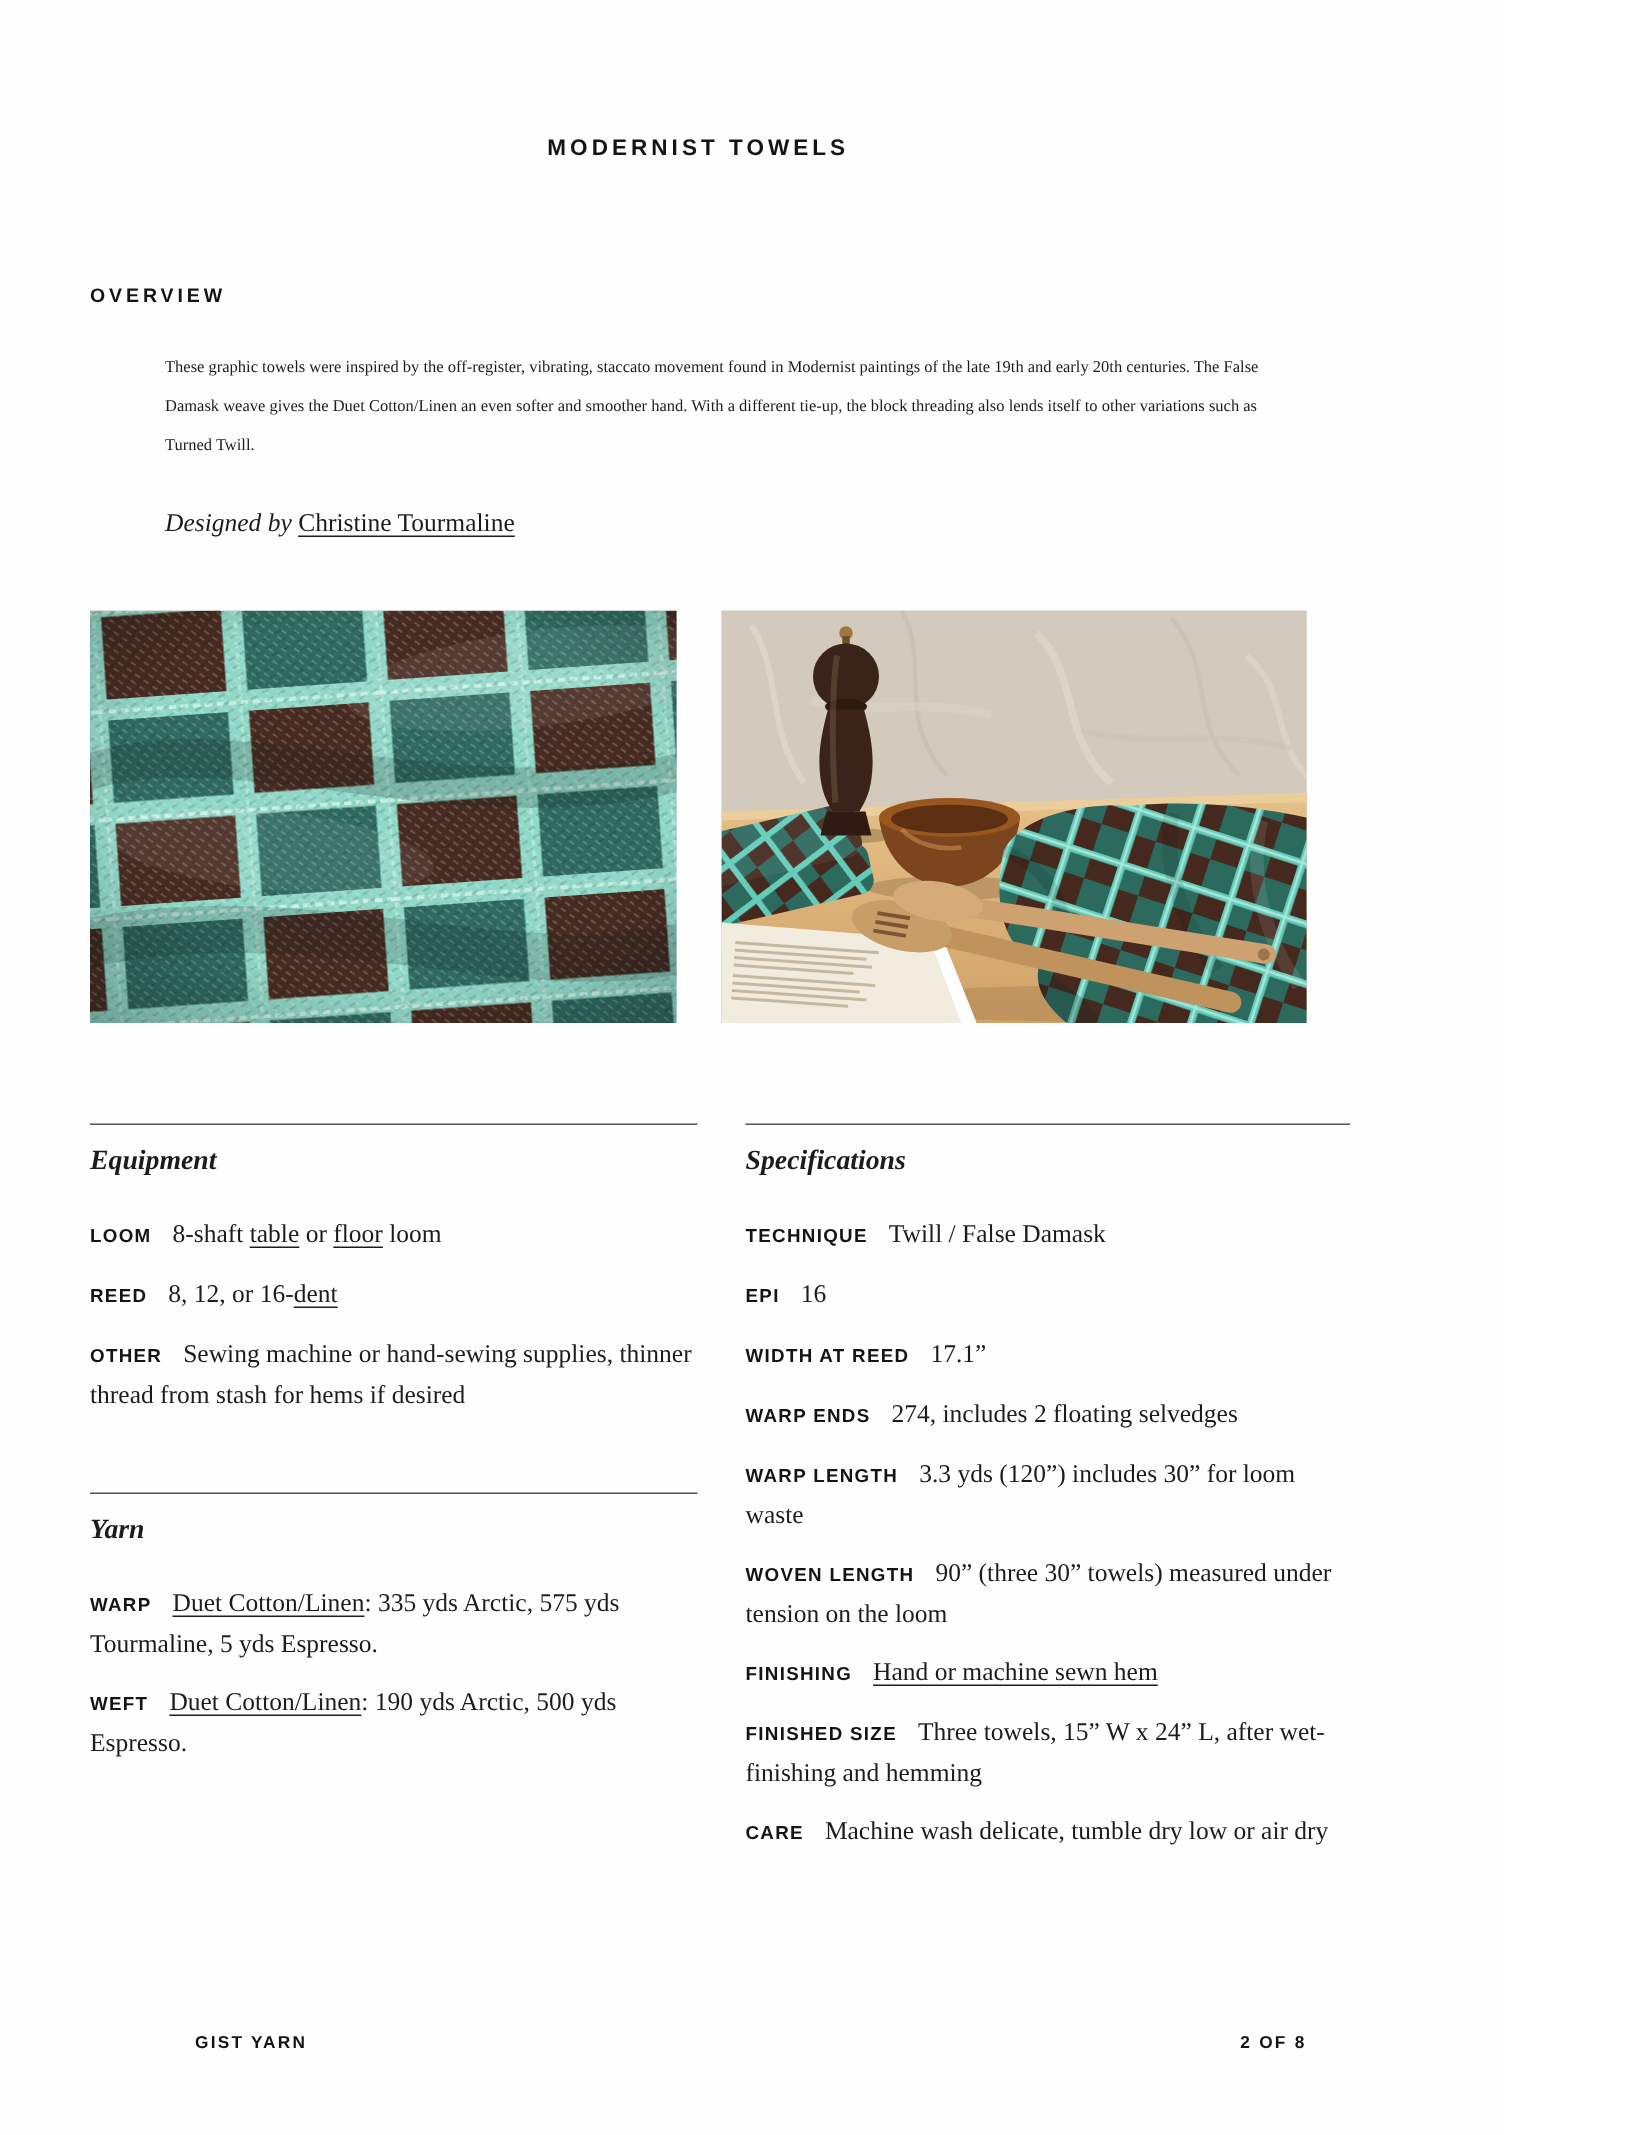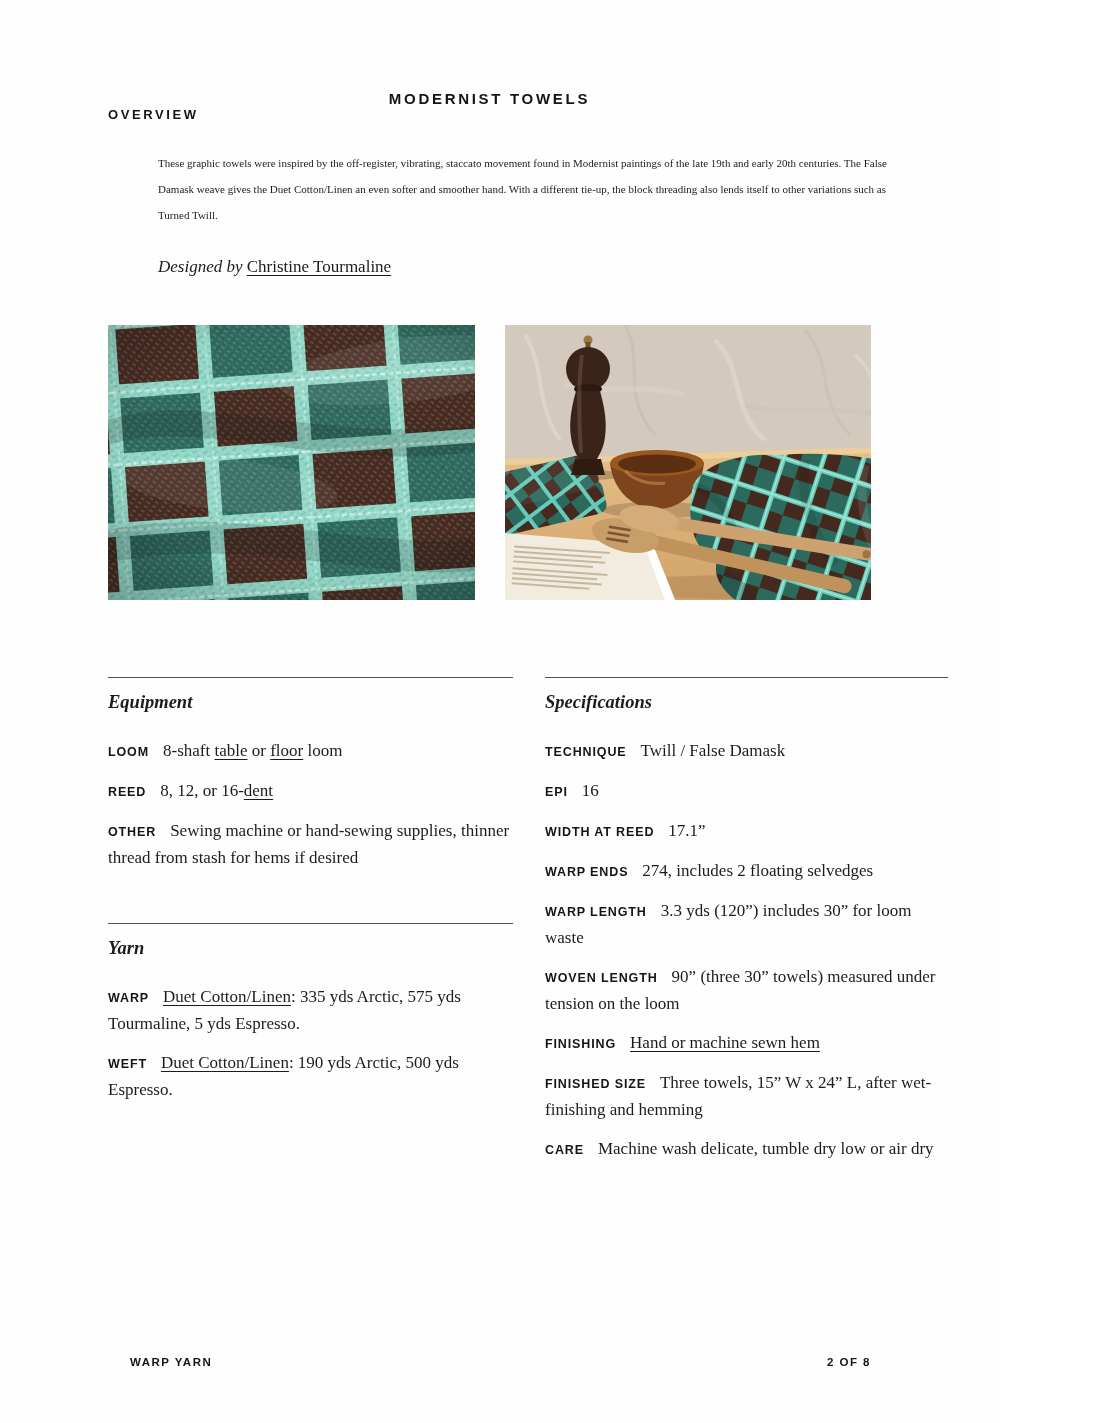--- a/index.html
+++ b/index.html
@@ -1,33 +1,33 @@
 <!DOCTYPE html>
 <html><head>
 <meta charset="utf-8">
 <style>
   * { margin:0; padding:0; box-sizing:border-box; }
   html,body { background:#ffffff; }
   body { width:1100px; height:1423px; position:relative; font-family:"Liberation Serif", serif; color:#1d1c1a; }
-  .page { position:relative; width:1001px; height:1423px; padding:90px 130px 0 108px; background:#fffefe; overflow:hidden; }
+  .page { position:relative; width:1001px; height:1423px; padding:90px 130px 0 60px; background:#fffefe; overflow:hidden; }
 
   .doc-title { text-align:center; font-family:"Liberation Sans", sans-serif; font-weight:700; font-size:15px; letter-spacing:0.18em; color:#141414; }
 
-  .overview-heading { font-family:"Liberation Sans", sans-serif; font-weight:700; font-size:13px; letter-spacing:0.2em; color:#141414; }
+  .overview-heading { margin-top:82px; font-family:"Liberation Sans", sans-serif; font-weight:700; font-size:13px; letter-spacing:0.2em; color:#141414; }
   .overview-paragraph { margin:28px 0 0 50px; width:745px; font-size:11px; line-height:26px; color:#1d1c1a; }
   .designed-line { margin:26px 0 0 50px; font-size:17px; line-height:26px; }
   .designed-line .it { font-style:italic; }
   .link { color:inherit; text-decoration:underline; text-underline-offset:3px; text-decoration-thickness:1px; cursor:pointer; }
 
   .photos { margin-top:45px; display:flex; gap:30px; }
   .photo { width:405px; height:275px; overflow:hidden; background:#ccc; }
   .photo svg { display:block; width:405px; height:275px; }
 
   .columns { margin-top:67px; display:grid; grid-template-columns:405px 403px; column-gap:32px; align-items:start; }
-  .col-section { border-top:1px solid #55524e;margin-top:10px; }
+  .col-section { border-top:1px solid #55524e; }
   .col-heading { margin:12px 0 24px 0; font-style:italic; font-size:18.5px; line-height:24px; color:#1d1c1a; }
   .spec-row { margin-top:13px; font-size:17px; line-height:26px; }
   .spec-row:first-of-type { margin-top:24px; }
   .spec-row .label { font-family:"Liberation Sans", sans-serif; font-weight:700; font-size:12.5px; letter-spacing:0.07em; color:#141414; margin-right:14px; }
   .yarn-section { margin-top:52px; }
 
   .doc-footer { position:absolute; left:130px; right:130px; bottom:55px; display:flex; justify-content:space-between; font-family:"Liberation Sans", sans-serif; font-weight:700; font-size:11.5px; letter-spacing:0.13em; color:#141414; }
 </style>
 </head>
 <body>
@@ -219,17 +219,17 @@
             <p class="spec-row"><span class="label">WOVEN LENGTH</span><span>90” (three 30” towels) measured under tension on the loom</span></p>
             <p class="spec-row"><span class="label">FINISHING</span><a class="link">Hand or machine sewn hem</a></p>
             <p class="spec-row"><span class="label">FINISHED SIZE</span><span>Three towels, 15” W x 24” L, after wet-finishing and hemming</span></p>
             <p class="spec-row"><span class="label">CARE</span><span>Machine wash delicate, tumble dry low or air dry</span></p>
           </div>
       </section>
     </div>
   </div>
 
   <footer class="doc-footer">
-    <span>WARP YARN</span>
+    <span>GIST YARN</span>
     <span>2 OF 8</span>
   </footer>
 
 </div>
 
 </body></html>

